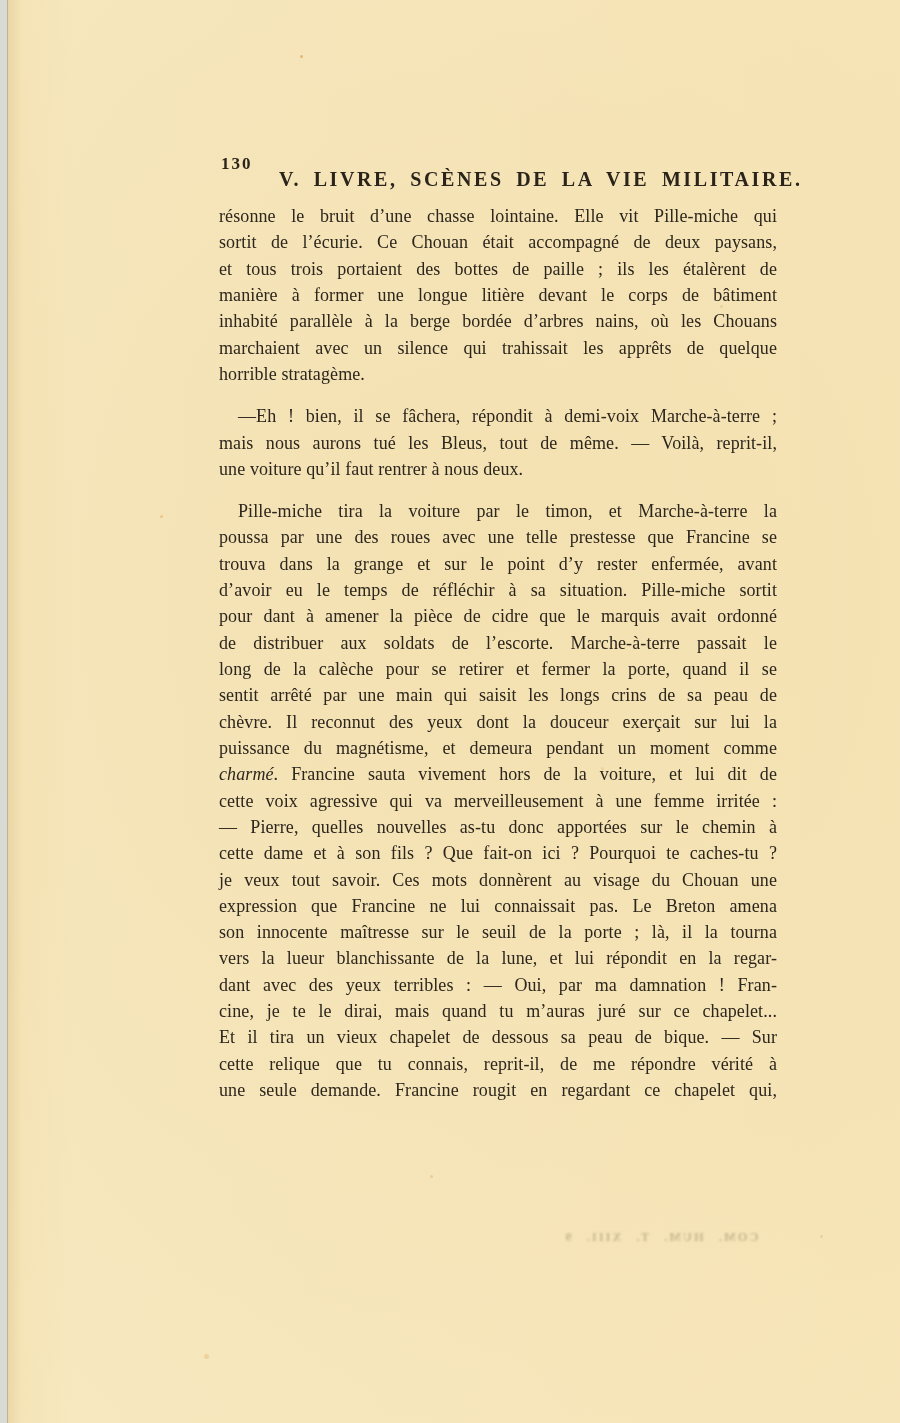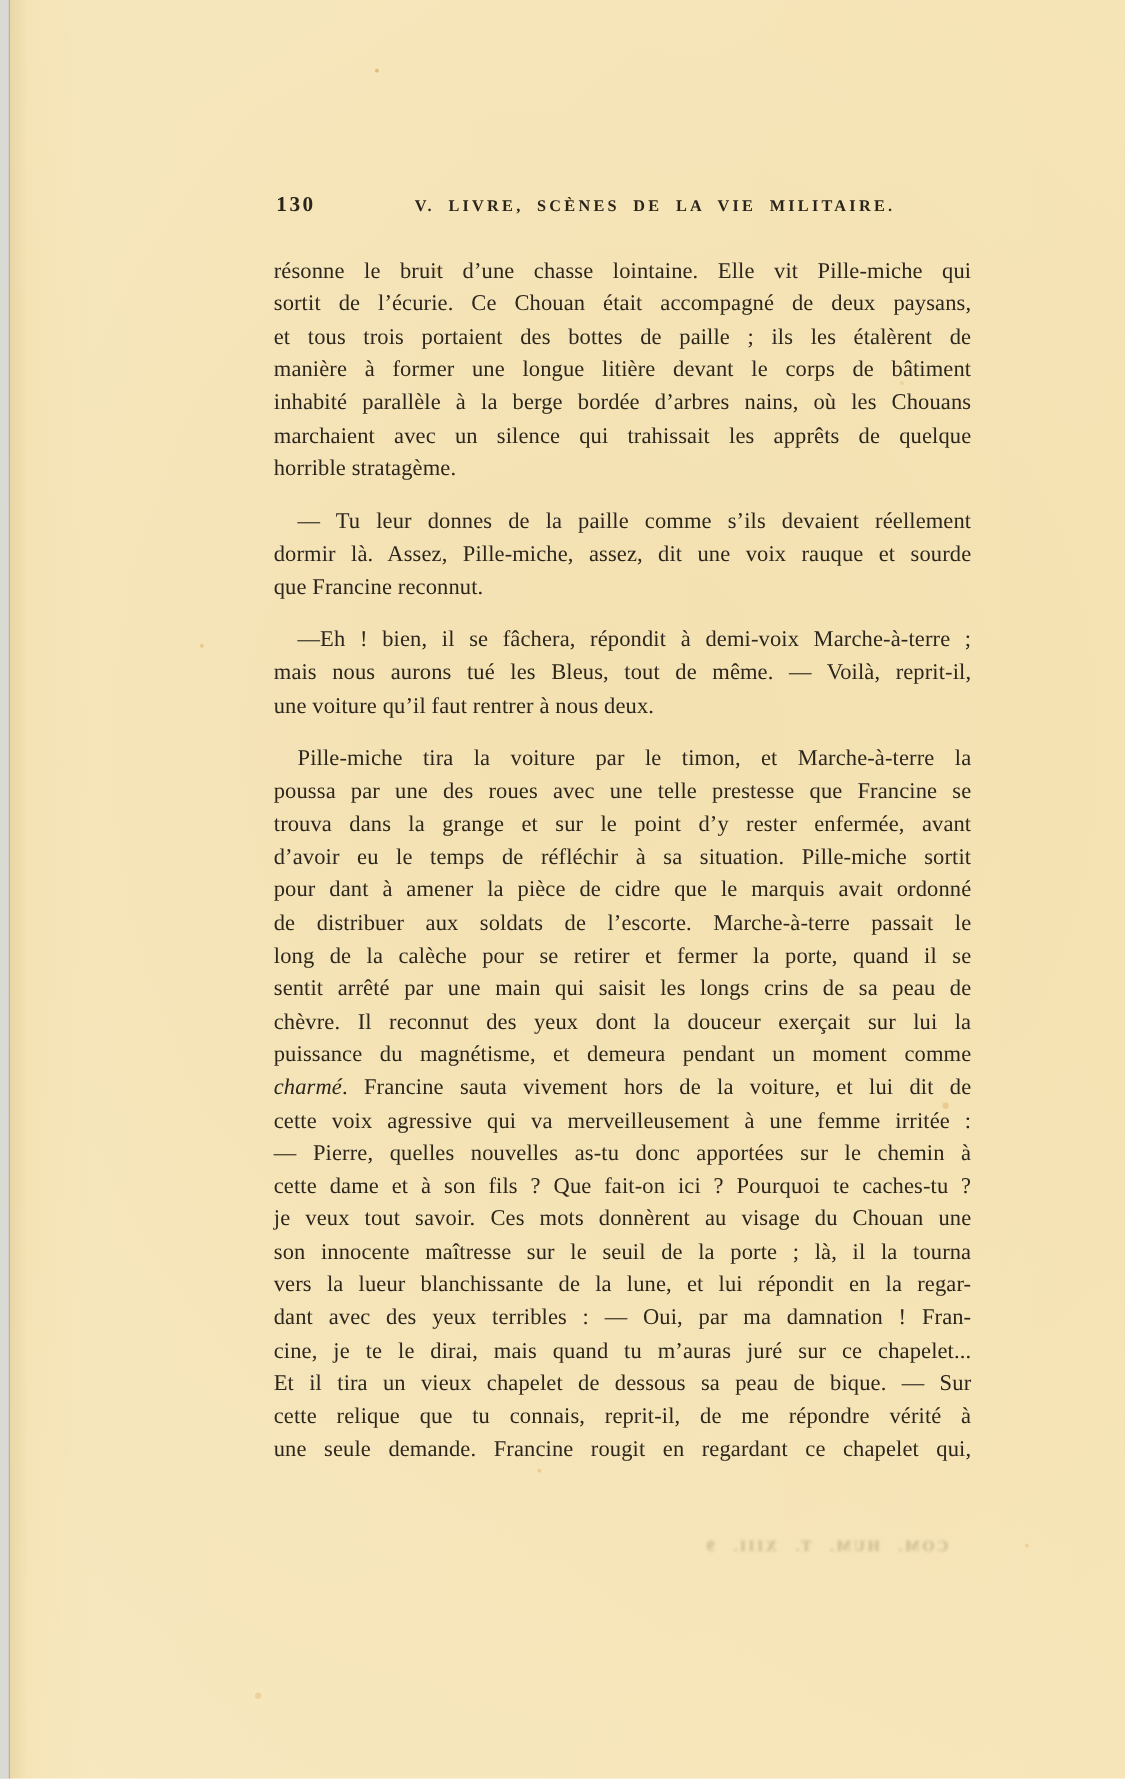--- a/index.html
+++ b/index.html
@@ -41,23 +41,23 @@
       301px 712px 0 0 rgba(224,180,100,.30);
   }
   #header-row {
     position: absolute; left: 203px; top: 153px; width: 590px; height: 22px; margin-left: 16px;
   }
   #page-number {
     position: absolute; left: 2px; top: 1px;
     font-size: 17px; font-weight: bold; letter-spacing: 2px; color: #2a241b;
   }
   #running-header {
-    position: absolute; left: 60px; right: 40px; top: 4px;
+    position: absolute; left: 60px; right: 40px; top: 15px;
     text-align: center;
-    font-size: 13px; font-weight: bold;
+    font-size: 20px; font-weight: bold;
     letter-spacing: 2.6px; word-spacing: 5px;
     color: #2a241b;
     white-space: nowrap;
   }
   #text-block {
     position: absolute; left: 203px; top: 187px; width: 590px;
     font-size: 18px;
     color: #2c261d;
   }
   .paragraph { margin: 16px; padding: 0; }
@@ -109,45 +109,41 @@
       <div class="paragraph">
         <div class="line">résonne le bruit d’une chasse lointaine. Elle vit Pille-miche qui</div>
         <div class="line">sortit de l’écurie. Ce Chouan était accompagné de deux paysans,</div>
         <div class="line">et tous trois portaient des bottes de paille ; ils les étalèrent de</div>
         <div class="line">manière à former une longue litière devant le corps de bâtiment</div>
         <div class="line">inhabité parallèle à la berge bordée d’arbres nains, où les Chouans</div>
         <div class="line">marchaient avec un silence qui trahissait les apprêts de quelque</div>
         <div class="line no-just">horrible stratagème.</div>
       </div>
       <div class="paragraph">
-        <div class="line indent">— Tu leur donnes de la paille comme s’ils devaient réellement</div>
-        <div class="line">dormir là. Assez, Pille-miche, assez, dit une voix rauque et sourde</div>
-        <div class="line no-just">que Francine reconnut.</div>
-      </div>
-      <div class="paragraph">
         <div class="line indent">—Eh ! bien, il se fâchera, répondit à demi-voix Marche-à-terre ;</div>
         <div class="line">mais nous aurons tué les Bleus, tout de même. — Voilà, reprit-il,</div>
         <div class="line no-just">une voiture qu’il faut rentrer à nous deux.</div>
       </div>
       <div class="paragraph">
         <div class="line indent">Pille-miche tira la voiture par le timon, et Marche-à-terre la</div>
         <div class="line">poussa par une des roues avec une telle prestesse que Francine se</div>
         <div class="line">trouva dans la grange et sur le point d’y rester enfermée, avant</div>
         <div class="line">d’avoir eu le temps de réfléchir à sa situation. Pille-miche sortit</div>
         <div class="line">pour dant à amener la pièce de cidre que le marquis avait ordonné</div>
         <div class="line">de distribuer aux soldats de l’escorte. Marche-à-terre passait le</div>
         <div class="line">long de la calèche pour se retirer et fermer la porte, quand il se</div>
         <div class="line">sentit arrêté par une main qui saisit les longs crins de sa peau de</div>
         <div class="line">chèvre. Il reconnut des yeux dont la douceur exerçait sur lui la</div>
         <div class="line">puissance du magnétisme, et demeura pendant un moment comme</div>
         <div class="line"><i>charmé</i>. Francine sauta vivement hors de la voiture, et lui dit de</div>
         <div class="line">cette voix agressive qui va merveilleusement à une femme irritée :</div>
         <div class="line">— Pierre, quelles nouvelles as-tu donc apportées sur le chemin à</div>
         <div class="line">cette dame et à son fils ? Que fait-on ici ? Pourquoi te caches-tu ?</div>
         <div class="line">je veux tout savoir. Ces mots donnèrent au visage du Chouan une</div>
+        <div class="line">expression que Francine ne lui connaissait pas. Le Breton amena</div>
         <div class="line">son innocente maîtresse sur le seuil de la porte ; là, il la tourna</div>
         <div class="line">vers la lueur blanchissante de la lune, et lui répondit en la regar-</div>
         <div class="line">dant avec des yeux terribles : — Oui, par ma damnation ! Fran-</div>
         <div class="line">cine, je te le dirai, mais quand tu m’auras juré sur ce chapelet...</div>
         <div class="line">Et il tira un vieux chapelet de dessous sa peau de bique. — Sur</div>
         <div class="line">cette relique que tu connais, reprit-il, de me répondre vérité à</div>
         <div class="line">une seule demande. Francine rougit en regardant ce chapelet qui,</div>
       </div>
     </div>
 

